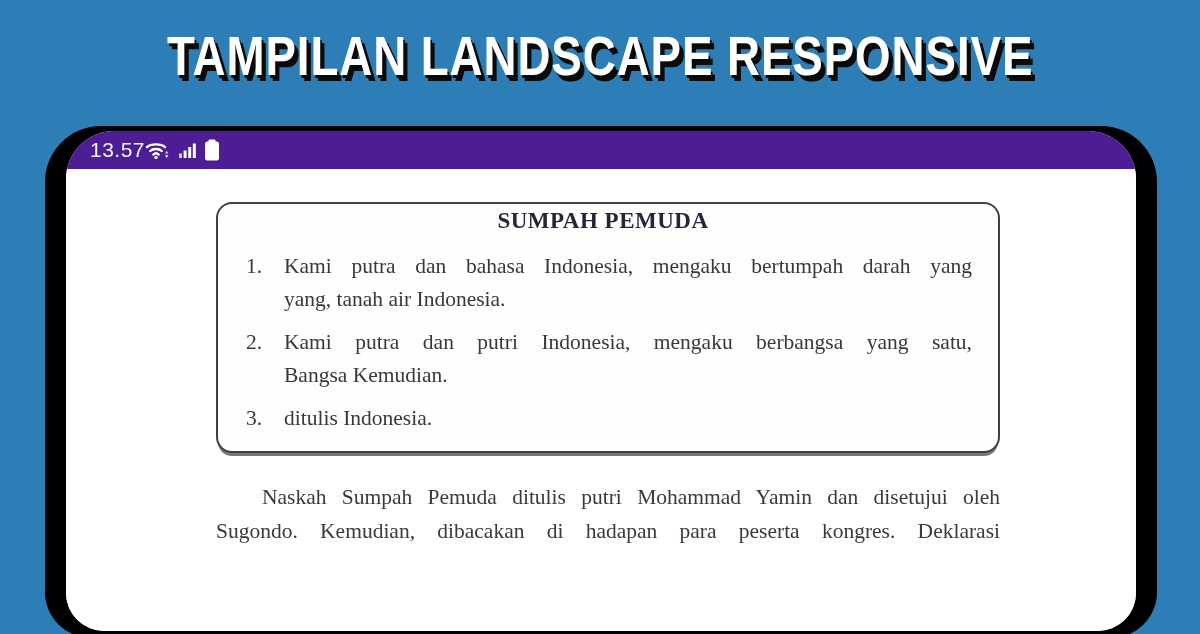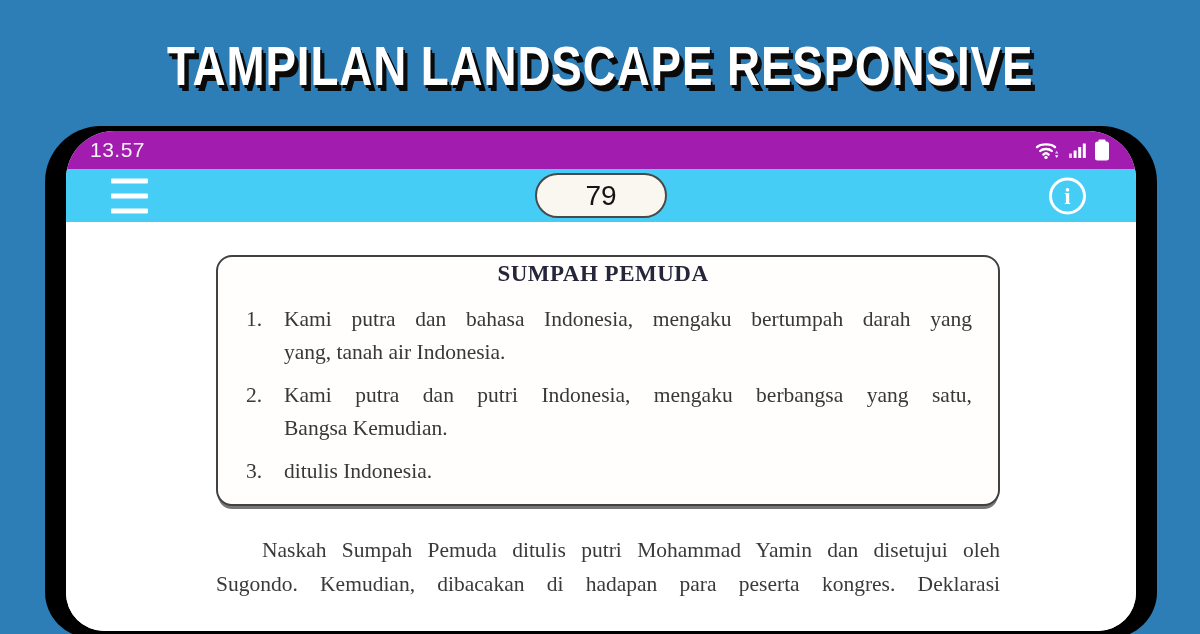--- a/index.html
+++ b/index.html
@@ -1,20 +1,20 @@
 <!DOCTYPE html>
 <html><head>
 <meta charset="utf-8">
 <style>
   * { margin: 0; padding: 0; box-sizing: border-box; }
   html, body { width: 1200px; height: 634px; overflow: hidden; }
   body { background: #2d7db6; font-family: "Liberation Sans", sans-serif; position: relative; }
 
   
-  .banner { width: 100%; padding-top: 36px; display: flex; justify-content: center; }
+  .banner { width: 100%; padding-top: 26px; display: flex; justify-content: center; }
   .banner h1 {
     font-family: "Liberation Sans", sans-serif;
     font-weight: bold;
     font-size: 52px;
     letter-spacing: 1px;
     color: #ffffff;
     text-shadow: 5px 5px 0 #0a0a0a, 2px 2px 0 #0a0a0a;
     transform: scale(0.88, 1.08);
     white-space: nowrap;
   }
@@ -32,22 +32,22 @@
     width: 100%; height: 100%;
     border-radius: 48px 48px 38px 38px;
     overflow: hidden;
     display: flex; flex-direction: column;
     background: #ffffff;
   }
 
   
   .status-bar {
     height: 38px; flex-shrink: 0;
-    background: #a21caf;
-    display: flex; align-items: center; justify-content: space-between;
+    background: #4c1d95;
+    display: flex; align-items: center; 
     padding: 0 26px 0 24px;
     color: #f2f2f2;
   }
   .status-time { font-size: 21px; letter-spacing: 0.5px; }
   .status-icons { display: flex; align-items: center; gap: 7px; }
   .status-icons svg { display: block; }
 
   
   .app-bar {
     height: 53px; flex-shrink: 0;
@@ -148,31 +148,20 @@
         </span>
         <span>
           <svg width="16" height="22" viewBox="0 0 16 22">
             <rect x="4.5" y="0.5" width="7" height="4" rx="1" fill="#fff"></rect>
             <rect x="1" y="2.5" width="14" height="19" rx="2.5" fill="#fff"></rect>
           </svg>
         </span>
       </span>
     </div>
 
-    <div class="app-bar">
-      <div class="hamburger">
-        <div class="bar"></div>
-        <div class="bar"></div>
-        <div class="bar"></div>
-      </div>
-      <div class="page-pill">79</div>
-      <div class="info-btn">
-        <span>i</span>
-      </div>
-    </div>
 
     <div class="content">
 
       <div class="doc-box">
         <div class="doc-title">SUMPAH PEMUDA</div>
 
         <div class="doc-item">
           <span class="num">1.</span>
           <span class="lines">
             <div class="jline">Kami putra dan bahasa Indonesia, mengaku bertumpah darah yang</div>

